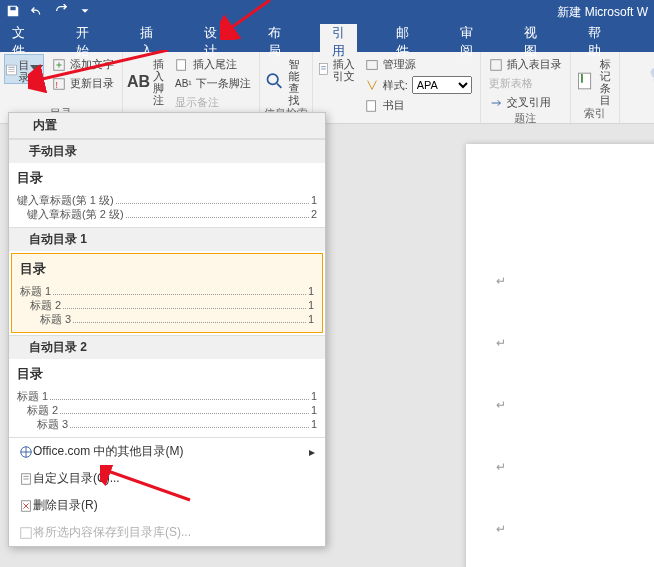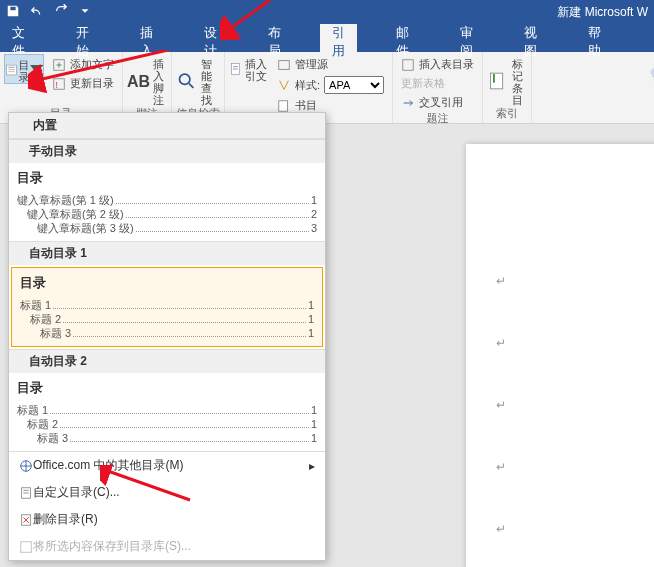--- a/index.html
+++ b/index.html
@@ -129,20 +129,35 @@
     </div>
     <div class="label">目录</div>
   </div>
 
   <div class="group">
     <div class="body">
       <div class="bigbtn">
         <span style="font-size:16px;font-weight:bold;color:#444">AB</span>
         <span>插入脚注</span>
       </div>
+      <div class="stack">
+        <div class="smallbtn">
+            <svg viewBox="0 0 16 16">
+              <rect x="2" y="2" width="10" height="12" fill="#fff" stroke="#888"></rect>
+            </svg>
+            <span>插入尾注</span>
+          </div>
+        <div class="smallbtn">
+            <span style="font-size:10px">AB¹</span>
+            <span>下一条脚注</span>
+          </div>
+        <div class="smallbtn disabled">
+            <span>显示备注</span>
+          </div>
+      </div>
     </div>
     <div class="label">脚注</div>
   </div>
 
   <div class="group">
     <div class="body">
       <div class="bigbtn">
         <svg viewBox="0 0 24 24">
             <circle cx="10" cy="10" r="6" fill="none" stroke="#2b579a" stroke-width="2"></circle>
             <line x1="15" y1="15" x2="20" y2="20" stroke="#2b579a" stroke-width="2"></line>
@@ -244,25 +259,20 @@
     <div class="dd-toc-title">目录</div>
     <div class="dd-toc-row">
         <span class="txt">键入章标题(第 1 级)</span>
         <span class="dots"></span>
         <span class="pg">1</span>
       </div>
     <div class="dd-toc-row lvl2">
         <span class="txt">键入章标题(第 2 级)</span>
         <span class="dots"></span>
         <span class="pg">2</span>
-      </div>
-    <div class="dd-toc-row lvl3">
-        <span class="txt">键入章标题(第 3 级)</span>
-        <span class="dots"></span>
-        <span class="pg">3</span>
       </div>
   </div>
 
   <div class="dd-section-title">自动目录 1</div>
   <div class="dd-gallery selected">
     <div class="dd-toc-title">目录</div>
     <div class="dd-toc-row">
         <span class="txt">标题 1</span>
         <span class="dots"></span>
         <span class="pg">1</span>

